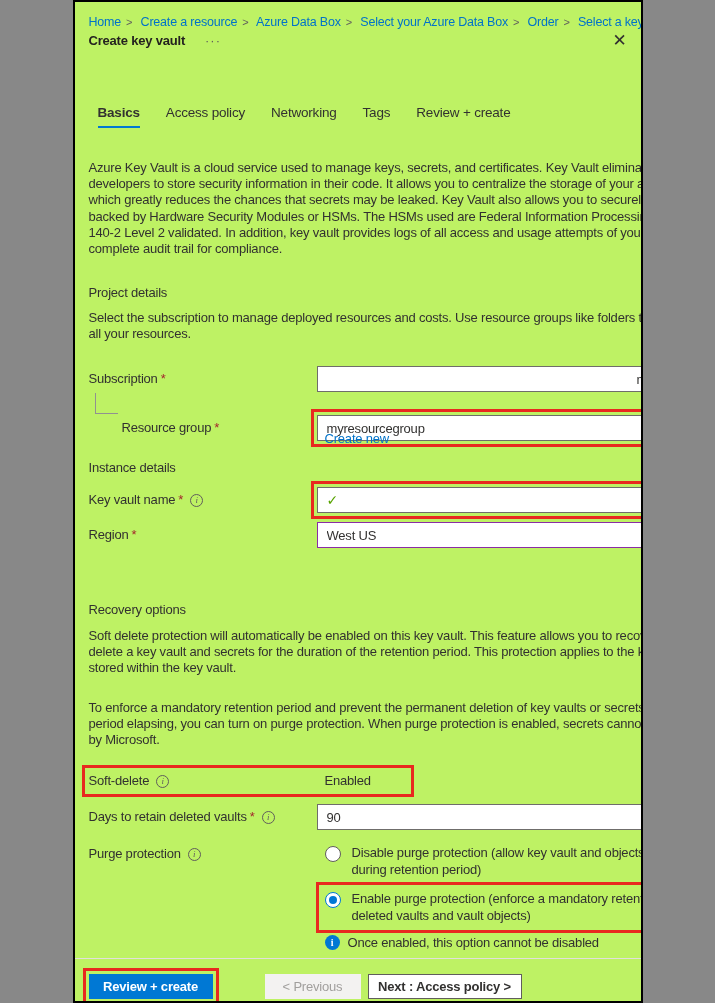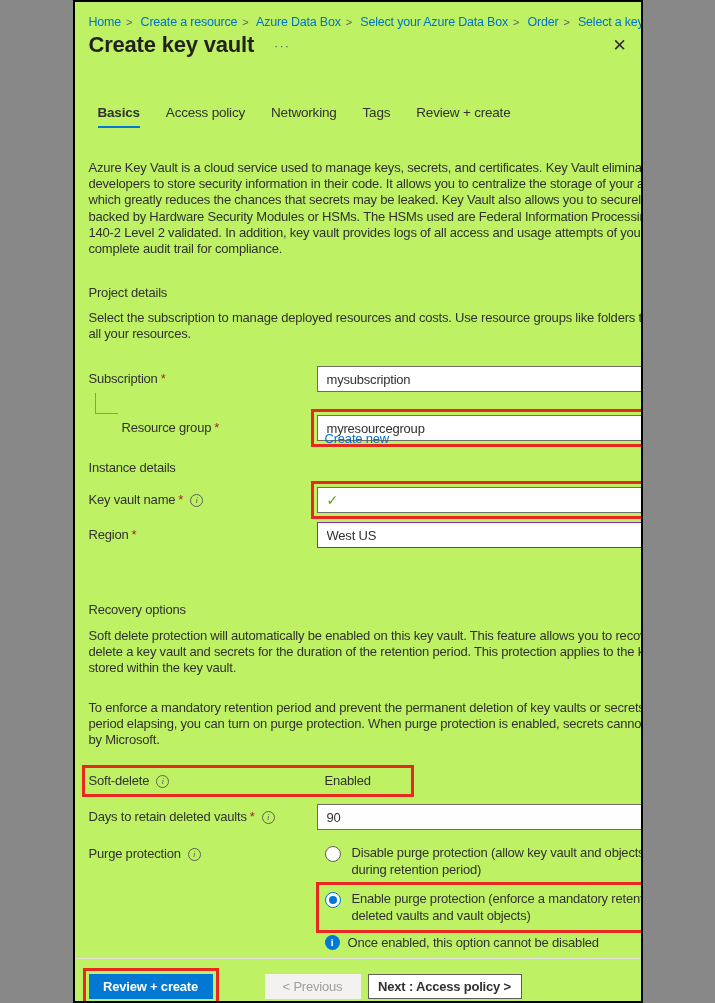--- a/index.html
+++ b/index.html
@@ -12,21 +12,21 @@
   .page{
     position:relative; width:570px; height:1003px; margin:0 auto;
     background:#bef264; border:2px solid #000; overflow:hidden;
     color:var(--ink); font-size:13px; letter-spacing:-0.2px;
   }
   
   .breadcrumb{position:absolute; left:14px; top:13px; font-size:12.5px; white-space:nowrap;}
   .breadcrumb a{color:var(--link); text-decoration:none; cursor:pointer;}
   .breadcrumb .sep{color:var(--muted); margin:0 5px; font-size:11px;}
   .title-row{position:absolute; left:14px; top:30px; right:14px; display:flex; align-items:center;}
-  .page-title{font-size:22px; font-weight:700; color:var(--ink-dark); letter-spacing:-0.2px;}
+  .page-title{font-size:13px; font-weight:700; color:var(--ink-dark); letter-spacing:-0.2px;}
   .ellipsis{margin-left:20px; color:var(--muted); font-size:13px; letter-spacing:1px; cursor:pointer;}
   .close{margin-left:auto; font-size:17px; color:var(--ink); cursor:pointer; font-weight:400; line-height:1;}
   
   .tabs{position:absolute; left:23px; top:103px; display:flex; gap:26px; font-size:13.5px;}
   .tab{color:var(--ink); padding-bottom:6px; cursor:pointer;}
   .tab.active{font-weight:700; border-bottom:2px solid var(--accent);}
   
   .para{position:absolute; left:14px; width:688px; line-height:16.2px; color:var(--ink);}
   .h-section{position:absolute; left:14px; color:var(--ink);}
   
@@ -99,21 +99,21 @@
     <span class="tab">Networking</span>
     <span class="tab">Tags</span>
     <span class="tab">Review + create</span>
   </div>
 
   <p class="para" style="top:158px;">Azure Key Vault is a cloud service used to manage keys, secrets, and certificates. Key Vault eliminates the need for developers to store security information in their code. It allows you to centralize the storage of your application secrets which greatly reduces the chances that secrets may be leaked. Key Vault also allows you to securely store secrets and keys backed by Hardware Security Modules or HSMs. The HSMs used are Federal Information Processing Standards (FIPS) 140-2 Level 2 validated. In addition, key vault provides logs of all access and usage attempts of your secrets so you have a complete audit trail for compliance.</p>
 
   <div class="h-section" style="top:283px;">Project details</div>
   <p class="para" style="top:308px;">Select the subscription to manage deployed resources and costs. Use resource groups like folders to organize and manage all your resources.</p>
 
-  <div class="row" style="top:364px;">
+  <div class="row" style="top:364px;text-align:right;">
     <span class="label"><span>Subscription</span><span class="req">*</span></span>
     <div class="control">
       <span class="val">mysubscription</span>
       <span class="chev"></span>
     </div>
   </div>
 
   <div class="connector"></div>
 
   <div class="row" style="top:399px;margin-top:14px;">

